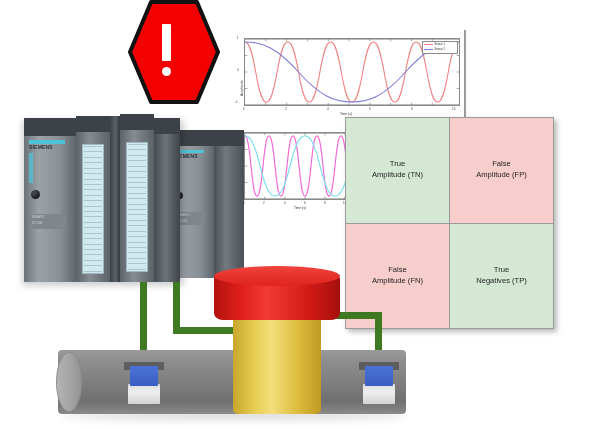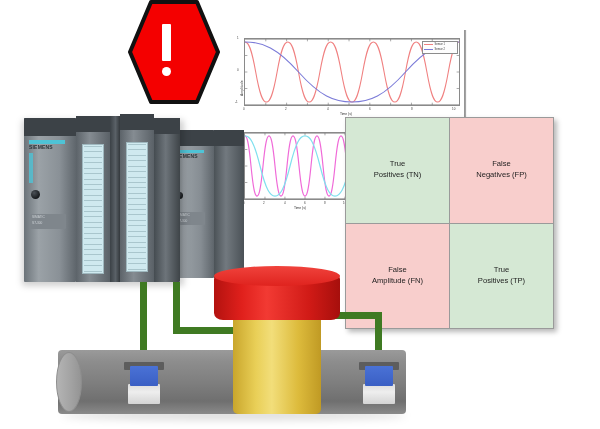--- a/index.html
+++ b/index.html
@@ -364,39 +364,39 @@
     <div class="tick-lab" style="left:111px;top:171px;">10</div>
     <div class="tick-lab" style="left:5px;top:100px;">1</div>
     <div class="tick-lab" style="left:5px;top:132px;">0</div>
     <div class="tick-lab" style="left:3px;top:164px;">-1</div>
   </div>
 
   <div class="cm">
     <div class="cm-cell" style="background:#d5e8d4;">
       <span>
         <span>True</span>
-        <span>Positives (TN)</span>
+        <span>Amplitude (TN)</span>
       </span>
     </div>
     <div class="cm-cell" style="background:#f8cecc;">
       <span>
         <span>False</span>
-        <span>Negatives (FP)</span>
+        <span>Amplitude (FP)</span>
       </span>
     </div>
     <div class="cm-cell" style="background:#f8cecc;">
       <span>
         <span>False</span>
         <span>Amplitude (FN)</span>
       </span>
     </div>
     <div class="cm-cell" style="background:#d5e8d4;">
       <span>
         <span>True</span>
-        <span>Positives (TP)</span>
+        <span>Negatives (TP)</span>
       </span>
     </div>
   </div>
 
   <div class="plc-group">
 
     <div class="plc-unit" style="left:152px;top:18px;width:78px;height:148px;">
       <div class="mod" style="left:0;top:0;width:44px;height:148px;
                   background:linear-gradient(to right,#6e767c,#9aa1a6 30%,#868d93 70%,#5e656b);
                   border-radius:1px;">

